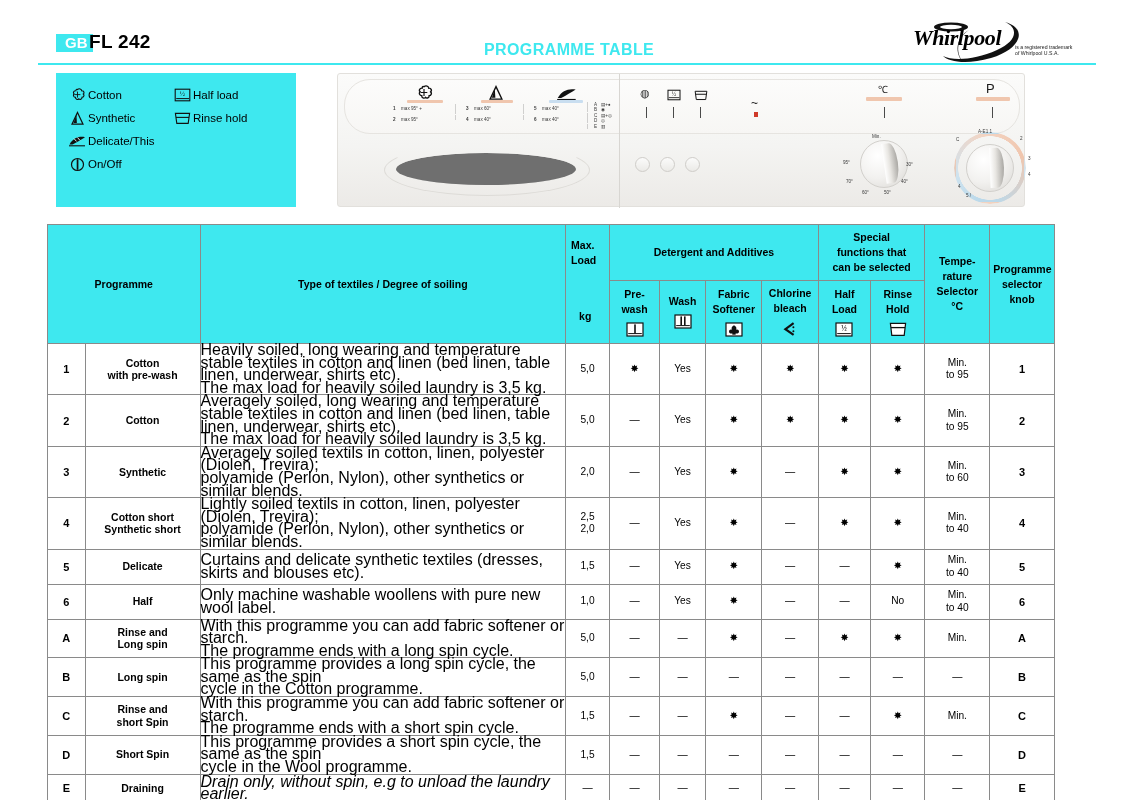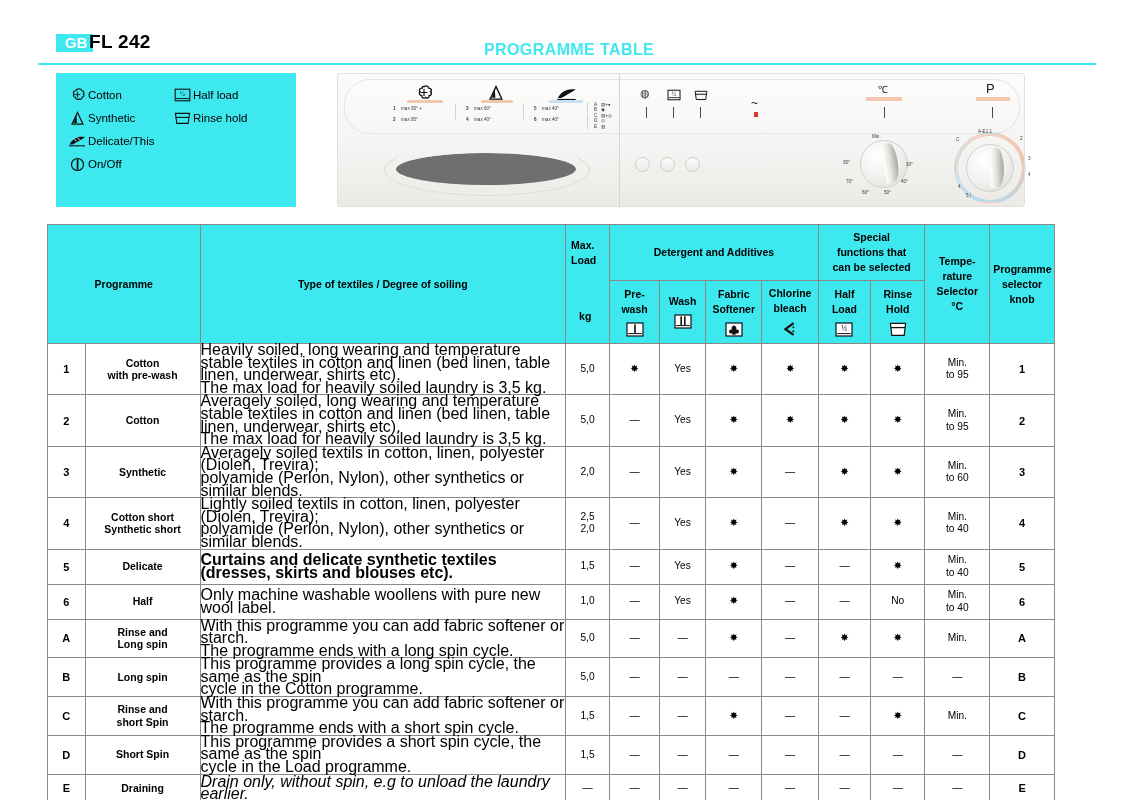--- a/index.html
+++ b/index.html
@@ -149,20 +149,30 @@
 </head>
 <body>
 
 <div class="page">
 
   <div class="header">
     <span class="gb-badge">GB</span>
     <span class="model-name">FL 242</span>
     <span class="prog-title">PROGRAMME TABLE</span>
 
+    <div class="wp-logo">
+      <svg class="wp-swoosh" width="180" height="48" viewBox="0 0 180 48">
+        <ellipse cx="46" cy="9" rx="17" ry="4.5" fill="#111"></ellipse>
+        <ellipse cx="46" cy="9" rx="11" ry="2.2" fill="#fff"></ellipse>
+        <path d="M100 4 C122 10 118 30 86 40 C62 47 44 44 38 38 C48 43 70 42 92 32 C112 23 114 10 100 4 Z" fill="#111"></path>
+        <path d="M64 12 C52 20 50 34 58 44 C50 36 50 20 64 12 Z" fill="#111"></path>
+      </svg>
+      <span class="wp-word">Whirlpool</span>
+      <span class="wp-tm"><span>is a registered trademark</span><br><span>of Whirlpool U.S.A.</span></span>
+    </div>
     <div class="teal-rule"></div>
   </div>
 
   <div class="legend">
     <div class="legend-col a">
       <div class="legend-row">
         <span class="legend-ico">
           <svg width="17" height="14" viewBox="0 0 17 14">
               <path d="M8.5 1.5c1.6-1.4 4-0.6 4.2 1.3 1.9-.2 3 1.9 1.6 3.2 1.3 1.1.5 3.3-1.3 3.3.2 1.8-2 2.8-3.2 1.5-1.2 1.4-3.5.4-3.3-1.5-1.8 0-2.7-2.1-1.4-3.3C3.7 4.7 4.9 2.6 6.8 2.8 7 1.4 7.7 1 8.5 1.5z" fill="none" stroke="#111" stroke-width="1.1"></path>
               <path d="M5.6 6.6 11.4 6.6M8.5 3.6 8.5 9.6" stroke="#111" stroke-width=".9"></path>
@@ -502,21 +512,21 @@
           <td class="c-ctr">—</td>
           <td class="c-ctr">✸</td>
           <td class="c-ctr">✸</td>
           <td class="c-ctr" style="white-space: pre-line;">Min.
 to 40</td>
           <td class="c-knob">4</td>
         </tr>
         <tr style="height: 35px;">
           <td class="c-num">5</td>
           <td class="c-prog" style="white-space: pre-line;">Delicate</td>
-          <td class="c-desc" style="white-space: pre-line; font-weight: bold;">Curtains and delicate synthetic textiles (dresses, skirts and blouses etc).</td>
+          <td class="c-desc" style="white-space: pre-line;">Curtains and delicate synthetic textiles (dresses, skirts and blouses etc).</td>
           <td class="c-ctr" style="white-space: pre-line;">1,5</td>
           <td class="c-ctr">—</td>
           <td class="c-ctr">Yes</td>
           <td class="c-ctr">✸</td>
           <td class="c-ctr">—</td>
           <td class="c-ctr">—</td>
           <td class="c-ctr">✸</td>
           <td class="c-ctr" style="white-space: pre-line;">Min.
 to 40</td>
           <td class="c-knob">5</td>
@@ -580,21 +590,21 @@
           <td class="c-ctr">—</td>
           <td class="c-ctr">—</td>
           <td class="c-ctr">✸</td>
           <td class="c-ctr" style="white-space: pre-line;">Min.</td>
           <td class="c-knob">C</td>
         </tr>
         <tr style="height: 35px;">
           <td class="c-num">D</td>
           <td class="c-prog" style="white-space: pre-line;">Short Spin</td>
           <td class="c-desc" style="white-space: pre-line;">This programme provides a short spin cycle, the same as the spin
-cycle in the Load programme.</td>
+cycle in the Wool programme.</td>
           <td class="c-ctr" style="white-space: pre-line;">1,5</td>
           <td class="c-ctr">—</td>
           <td class="c-ctr">—</td>
           <td class="c-ctr">—</td>
           <td class="c-ctr">—</td>
           <td class="c-ctr">—</td>
           <td class="c-ctr">—</td>
           <td class="c-ctr" style="white-space: pre-line;">—</td>
           <td class="c-knob">D</td>
         </tr>

